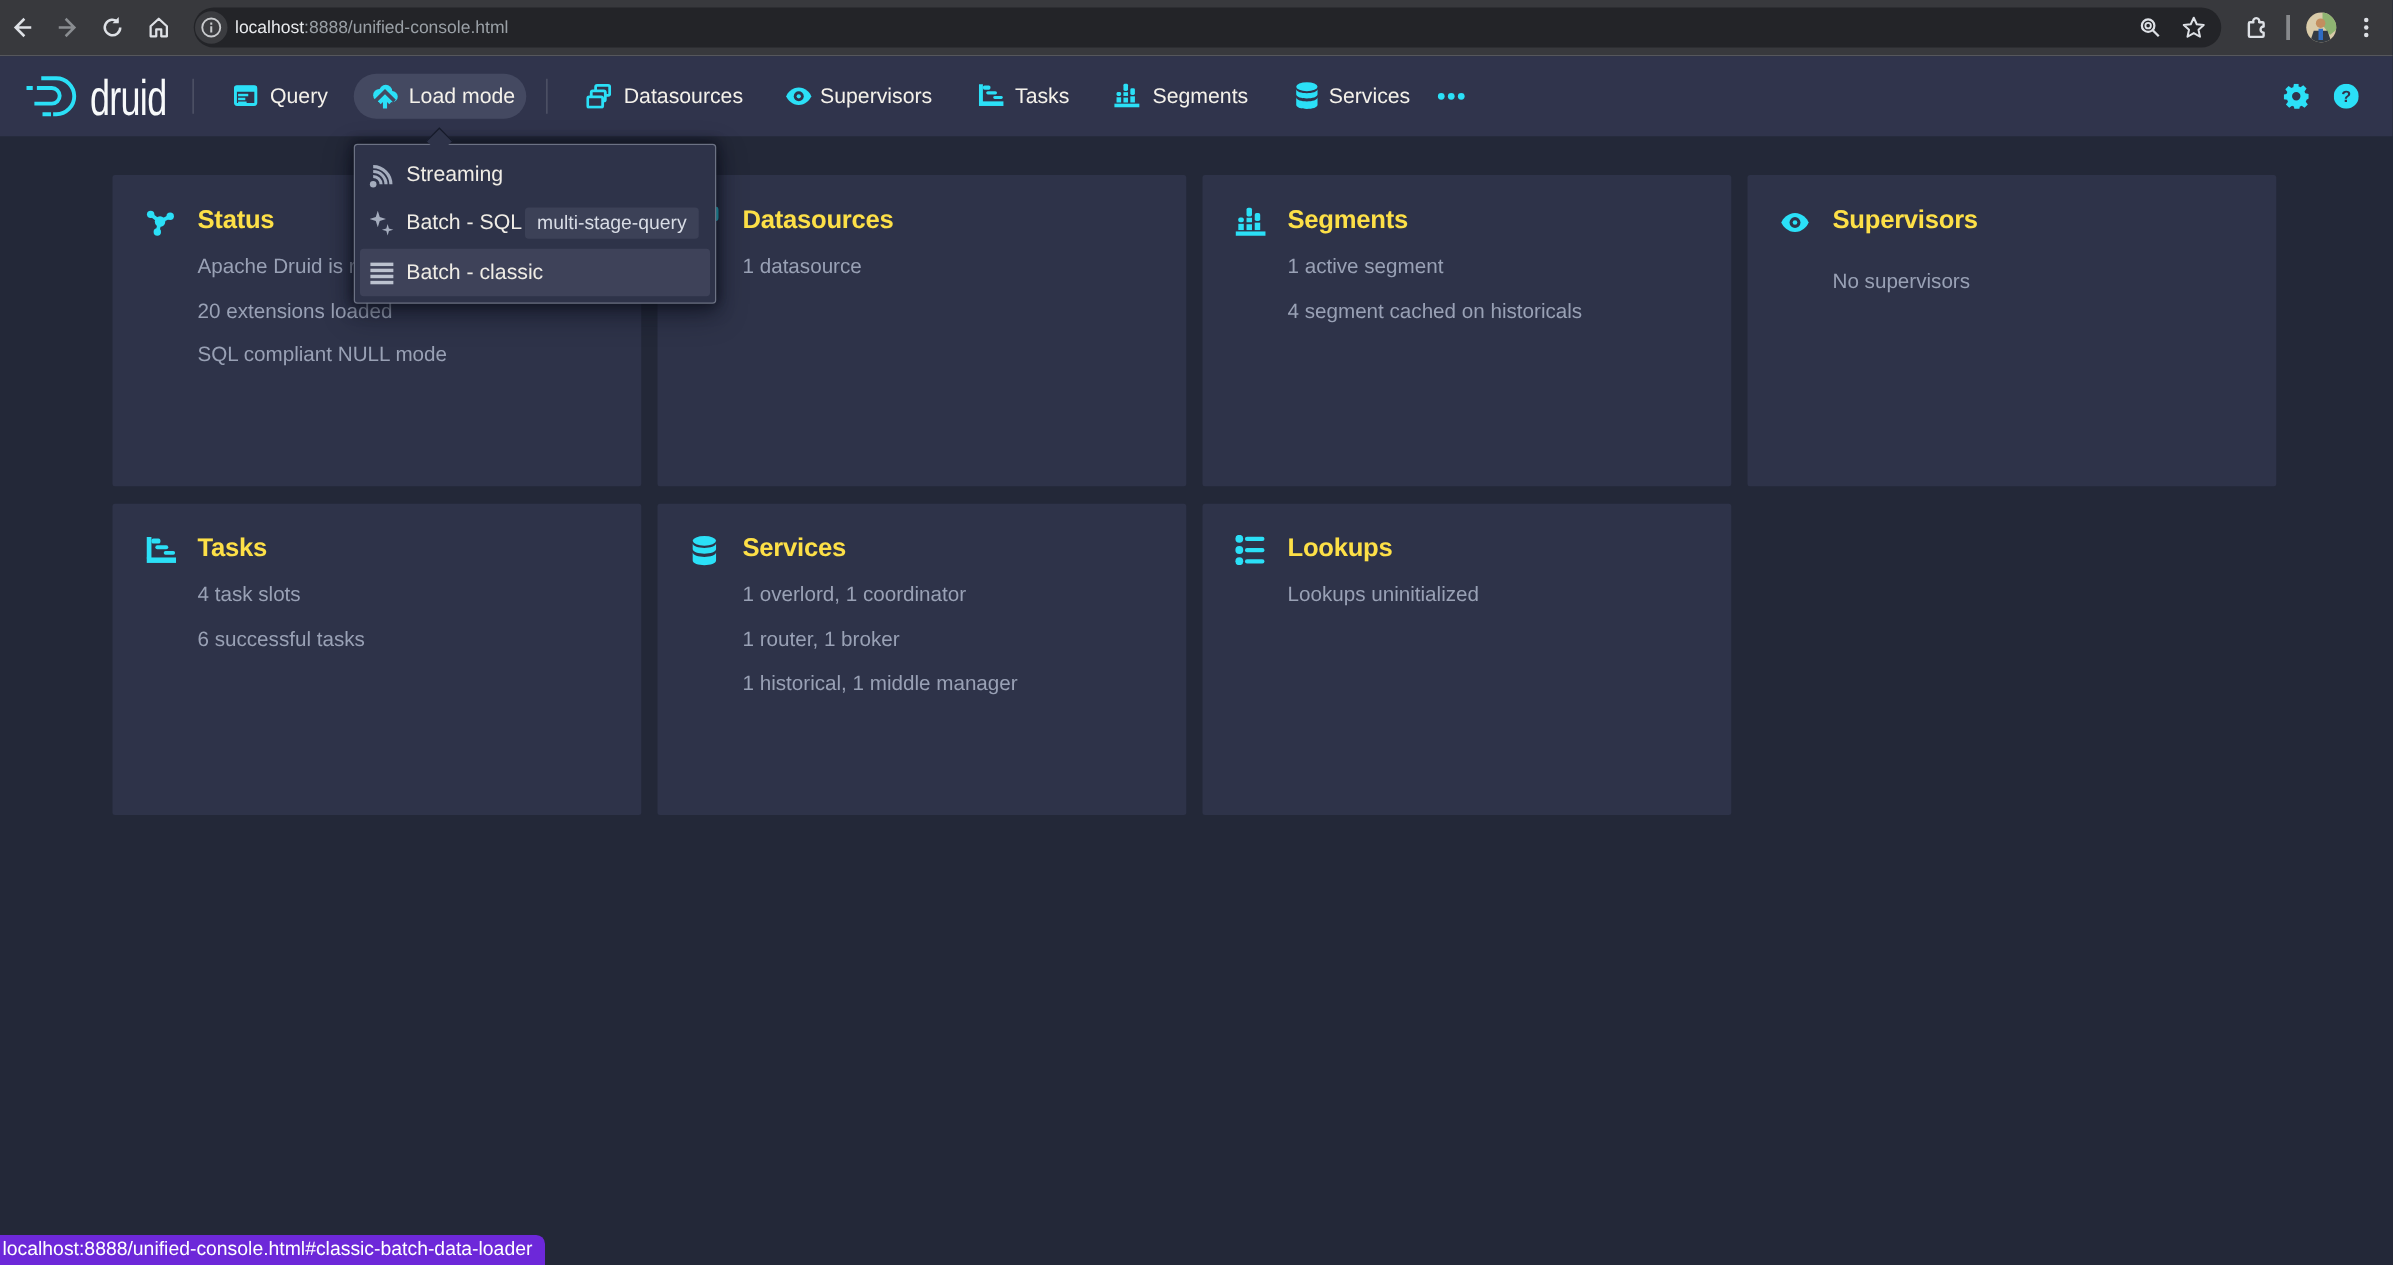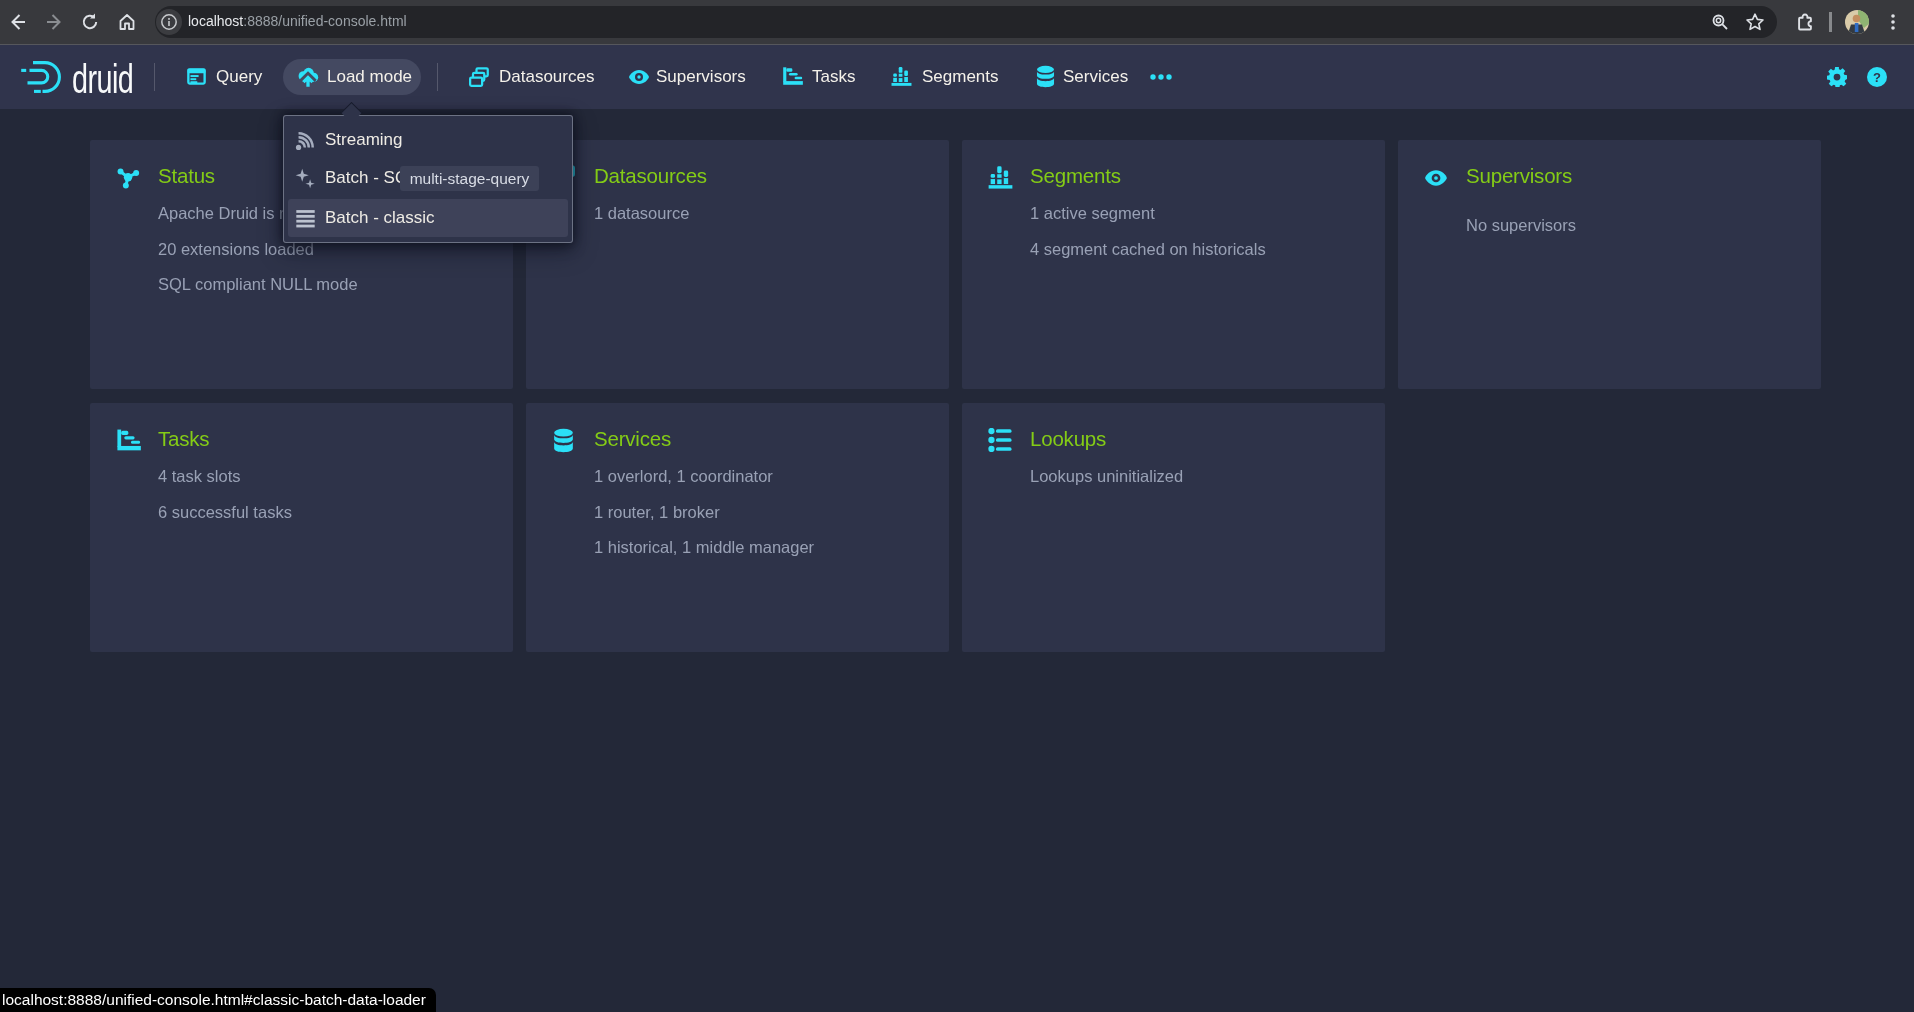--- a/index.html
+++ b/index.html
@@ -22,31 +22,31 @@
 
   
   #popover { position:absolute; left:283px; top:115px; width:290px; height:128px; background:#2e3349;
     border:1px solid rgba(160,166,180,0.55); border-radius:3px;
     box-shadow:0 -3px 8px rgba(10,13,24,0.45), 0 4px 12px rgba(10,13,24,0.55), 0 8px 24px rgba(10,13,24,0.4); }
   #caret { position:absolute; left:7px; top:6px; width:15px; height:15px; background:#2e3349;
     border-left:1px solid rgba(18,22,36,0.85); border-top:1px solid rgba(18,22,36,0.85);
     transform:rotate(45deg); z-index:6; }
   .poptext { position:absolute; font-size:17px; color:#efece5; white-space:nowrap; }
   #hoverrow { position:absolute; left:288px; top:199px; width:280px; height:38px; border-radius:3px; background:#3e4259; }
-  #msqtag { position:absolute; left:400px; top:166px; width:139px; height:25px; border-radius:3px; background:#3c4157;
+  #msqtag { position:absolute; left:420px; top:166px; width:139px; height:25px; border-radius:3px; background:#3c4157;
     font-size:15.5px; color:#d8dce5; text-align:center; line-height:25px; }
 
   
   .card { position:absolute; width:423px; height:249px; background:#2e3349; border-radius:2px; }
-  .ctitle { position:absolute; left:68px; top:24px; font-size:20.5px; font-weight:normal; color:#84cc16; letter-spacing:-0.2px; }
+  .ctitle { position:absolute; left:68px; top:24px; font-size:20.5px; font-weight:bold; color:#fde047; letter-spacing:-0.2px; }
   .cline { position:absolute; left:68px; font-size:16.5px; color:#99a1b5; white-space:nowrap; }
   .cicon { position:absolute; left:26px; top:25px; }
 
   
-  #statusbub { position:absolute; left:0; top:988px; height:24px; background:#000000;
+  #statusbub { position:absolute; left:0; top:988px; height:24px; background:#6d28d9;
     border-top-right-radius:7px; padding:0 10px 0 6px; font-size:15.5px; color:#ffffff; line-height:23px; padding-left:2px; }
 </style>
 </head>
 <body>
 
 <div id="toolbar"></div>
 <div class="abs" style="left:0;top:44px;width:1914px;height:1px;background:#56575c"></div>
 <div id="urlpill"></div>
 <div id="infocircle"></div>
 

